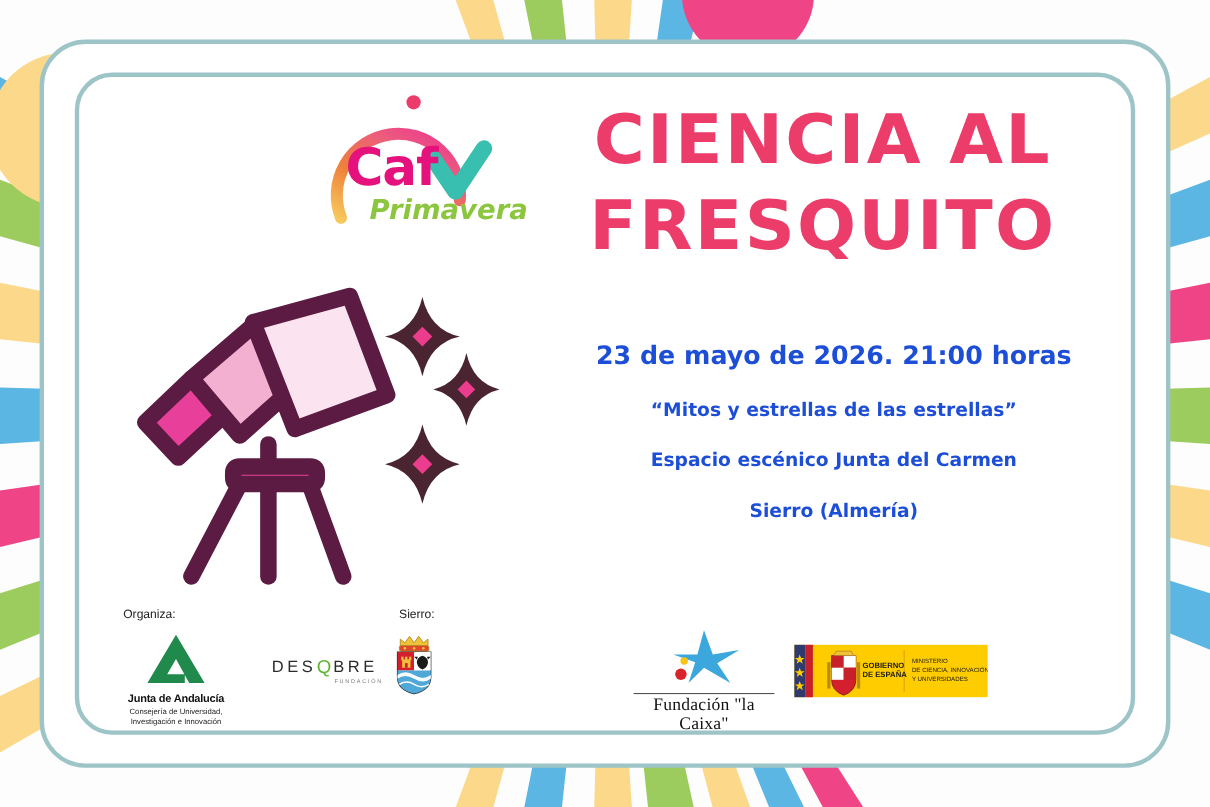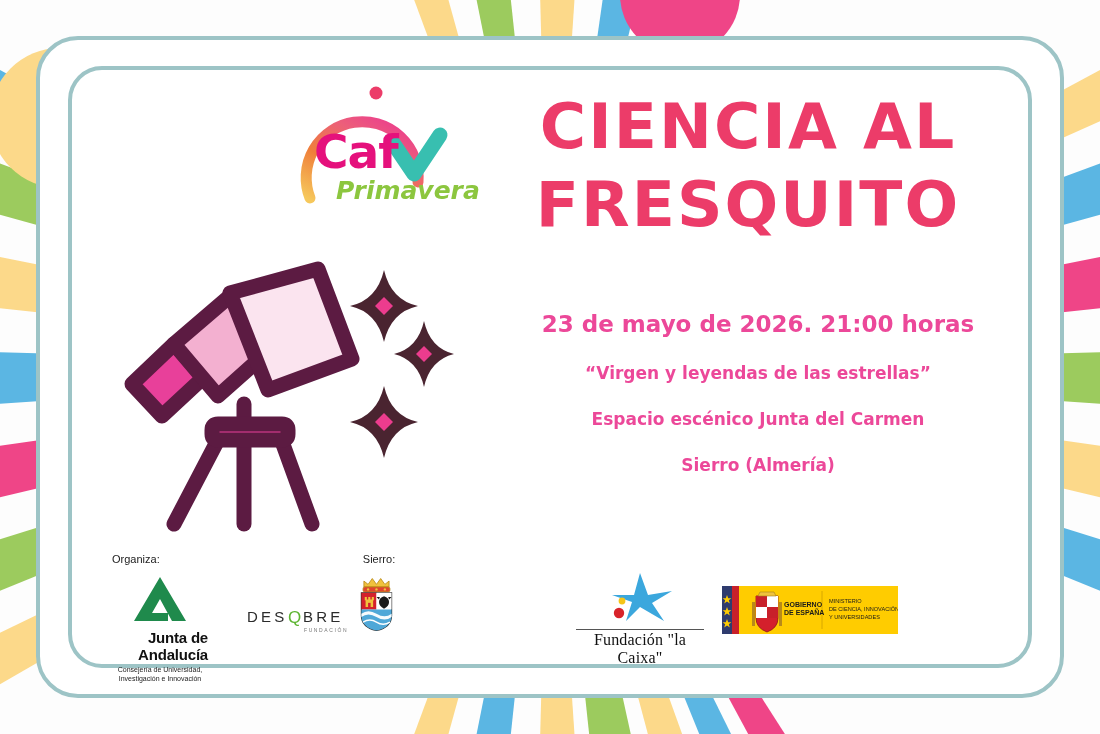--- a/index.html
+++ b/index.html
@@ -98,21 +98,21 @@
     height: 300px;
   }
 
   
   #event-details {
     position: absolute;
     left: 420px;
     top: 245px;
     width: 540px;
     text-align: center;
-    color: #ec4899;
+    color: #1d4ed8;
   }
   #event-details .ev-date {
     font-family: "DejaVu Sans", sans-serif;
     font-weight: bold;
     font-size: 23px;
     margin-bottom: 26px;
     white-space: nowrap;
   }
   #event-details .ev-line {
     font-family: "DejaVu Sans", sans-serif;
@@ -163,23 +163,23 @@
     gap: 18px;
     margin-top: 8px;
   }
 
   .logo-cell { display: block; }
 
   
   .junta-name {
     font-family: "Liberation Sans", sans-serif;
     font-weight: bold;
-    font-size: 15px;
+    font-size: 10px;
     color: #111111;
-    text-align: right;
+    text-align: center;
     letter-spacing: -0.2px;
   }
   .junta-sub {
     font-family: "Liberation Sans", sans-serif;
     font-size: 7px;
     color: #222222;
     text-align: center;
     line-height: 9px;
     margin-top: 2px;
   }
@@ -297,21 +297,21 @@
           <path d="M312 102 l8 8 l-8 8 l-8 -8 Z" fill="#ec3c8e"></path>
 
           <path d="M272 142 Q279 172 306 178 Q279 184 272 214 Q265 184 238 178 Q265 172 272 142 Z" fill="#4a2430"></path>
           <path d="M272 169 l9 9 l-9 9 l-9 -9 Z" fill="#ec3c8e"></path>
         </g>
       </svg>
     </div>
 
     <div id="event-details">
       <div class="ev-date">23 de mayo de 2026. 21:00 horas</div>
-      <div class="ev-line">“Virgen y leyendas de las estrellas”</div>
+      <div class="ev-line">“Mitos y estrellas de las estrellas”</div>
       <div class="ev-line">Espacio escénico Junta del Carmen</div>
       <div class="ev-line">Sierro (Almería)</div>
     </div>
 
     <div id="organiza-block">
       <div class="foot-caption">Organiza:</div>
       <div id="organiza-row">
 
         <div class="logo-cell">
           <svg viewBox="0 0 96 52" width="96" height="52" aria-hidden="true">

